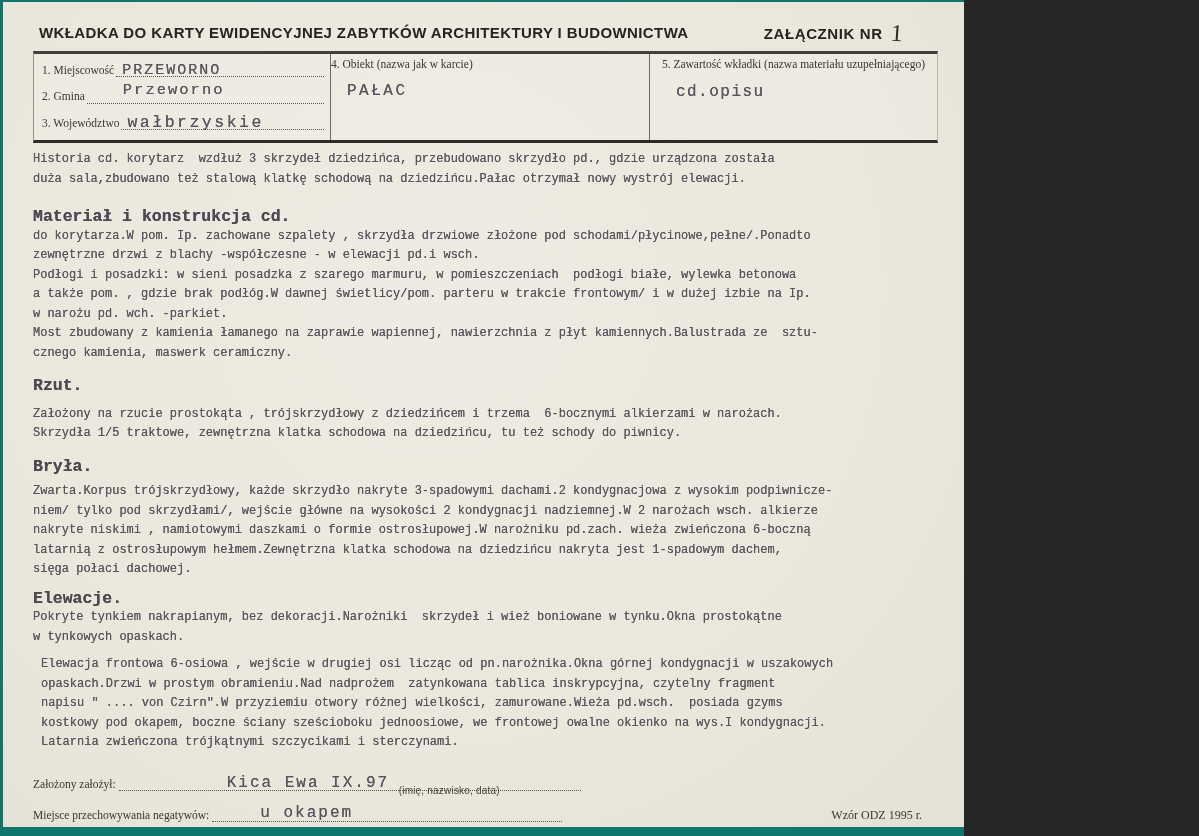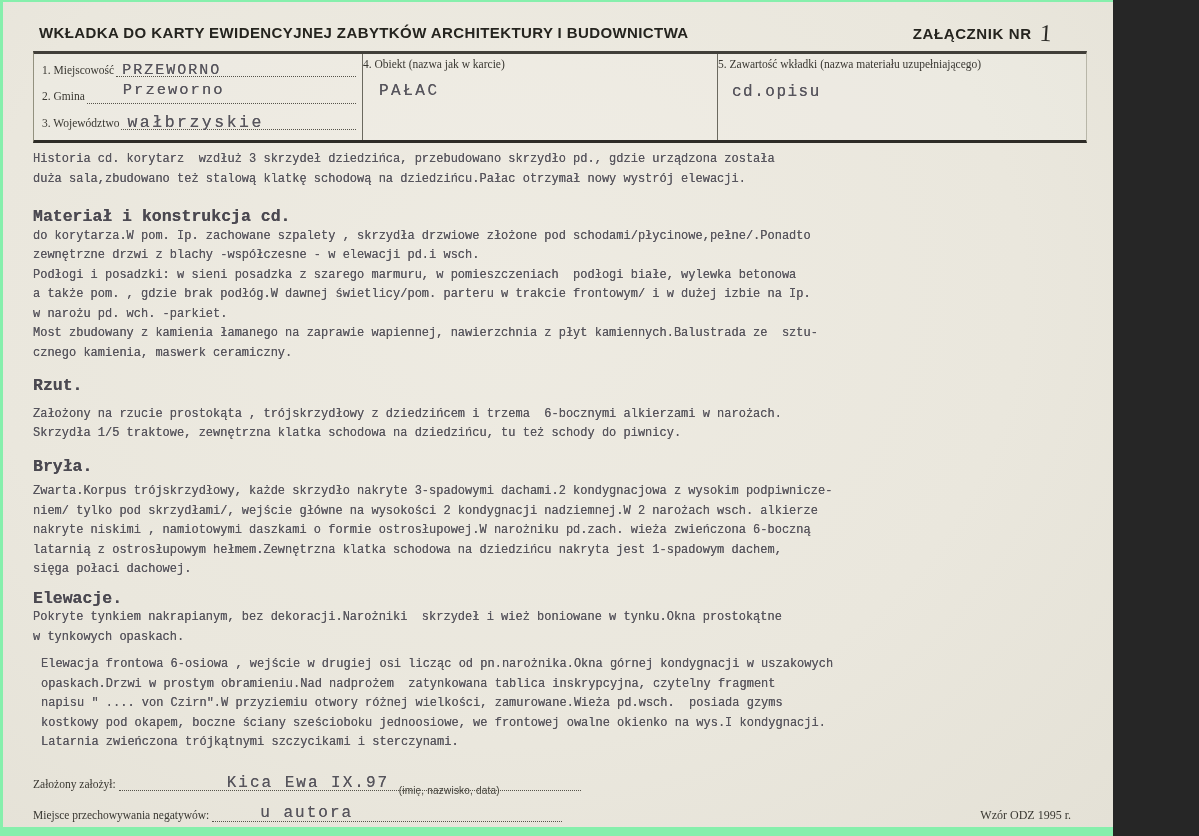--- a/index.html
+++ b/index.html
@@ -1,17 +1,17 @@
 <!DOCTYPE html>
 <html lang="pl"><head>
 <meta charset="utf-8">
 <style>
   html,body{margin:0;padding:0;}
   body{background:#262626;font-family:"Liberation Sans",sans-serif;}
-  .scan{position:relative;width:1113px;height:836px;background:#86efac;overflow:hidden;}
+  .scan{position:relative;width:964px;height:836px;background:#0f766e;overflow:hidden;}
   .paper{
     position:absolute;left:3px;top:2px;right:0;bottom:9px;
     background:radial-gradient(ellipse at 45% 35%, #eeebe2 0%, #eae7dd 60%, #e4e1d6 100%);
     box-sizing:border-box;
     padding:16px 26px 0 30px;
     overflow:hidden;
   }
   
   .hdr{display:flex;justify-content:space-between;align-items:flex-start;padding:6px 4px 0 6px;}
   .hdr-title{
@@ -25,21 +25,21 @@
   
   .form-grid{
     display:flex;margin-top:9px;height:86px;
     border-top:3px solid #413f39;border-bottom:3px solid #2e2c27;
     border-left:1px solid #93917f;border-right:1px solid #b8b6a8;
     background:rgba(255,255,255,.12);
   }
   .cell{box-sizing:border-box;position:relative;}
   .cell-1{width:328px;display:flex;flex-direction:column;justify-content:space-between;padding:9px 6px 10px 8px;}
   .cell-2{width:355px;border-left:1px solid #6b695f;padding:4px 0;}
-  .cell-3{flex:1;border-left:1px solid #6b695f;padding:4px 0;}
+  .cell-3{flex:1;border-left:1px solid #6b695f;padding:4px 12px;}
   .cell-label{font-family:"Liberation Serif",serif;font-size:11.5px;color:#393731;white-space:nowrap;}
   .field-row{display:flex;align-items:center;}
   .field-row .cell-label{padding-bottom:1px;}
   .leader{flex:1;border-bottom:1.5px dotted #55534a;position:relative;height:13px;margin-left:2px;}
   .typed{
     font-family:"Liberation Mono","DejaVu Sans Mono",monospace;
     color:#56545c;text-shadow:0 0 .5px rgba(86,84,92,.85);
   }
   .on-line{position:absolute;bottom:-3px;left:6px;font-size:15px;letter-spacing:2px;white-space:nowrap;}
   .above-line{position:absolute;bottom:4px;left:36px;font-size:15.5px;letter-spacing:2px;white-space:nowrap;}
@@ -170,20 +170,20 @@
       <div class="ftr-row1">
         <span class="ftr-label">Założony założył:</span>
         <span class="ftr-leader">
           <span class="typed value1">Kica Ewa IX.97</span>
           <span class="hint">(imię, nazwisko, data)</span>
         </span>
       </div>
       <div class="ftr-row2">
         <span class="ftr-label">Miejsce przechowywania negatywów:</span>
         <span class="ftr-leader ftr-leader2">
-          <span class="typed value2">u autora</span>
+          <span class="typed value2">u okapem</span>
         </span>
         <span class="template-note">Wzór ODZ 1995 r.</span>
       </div>
     </div>
 
   </div>
 </div>
 
 </body></html>

